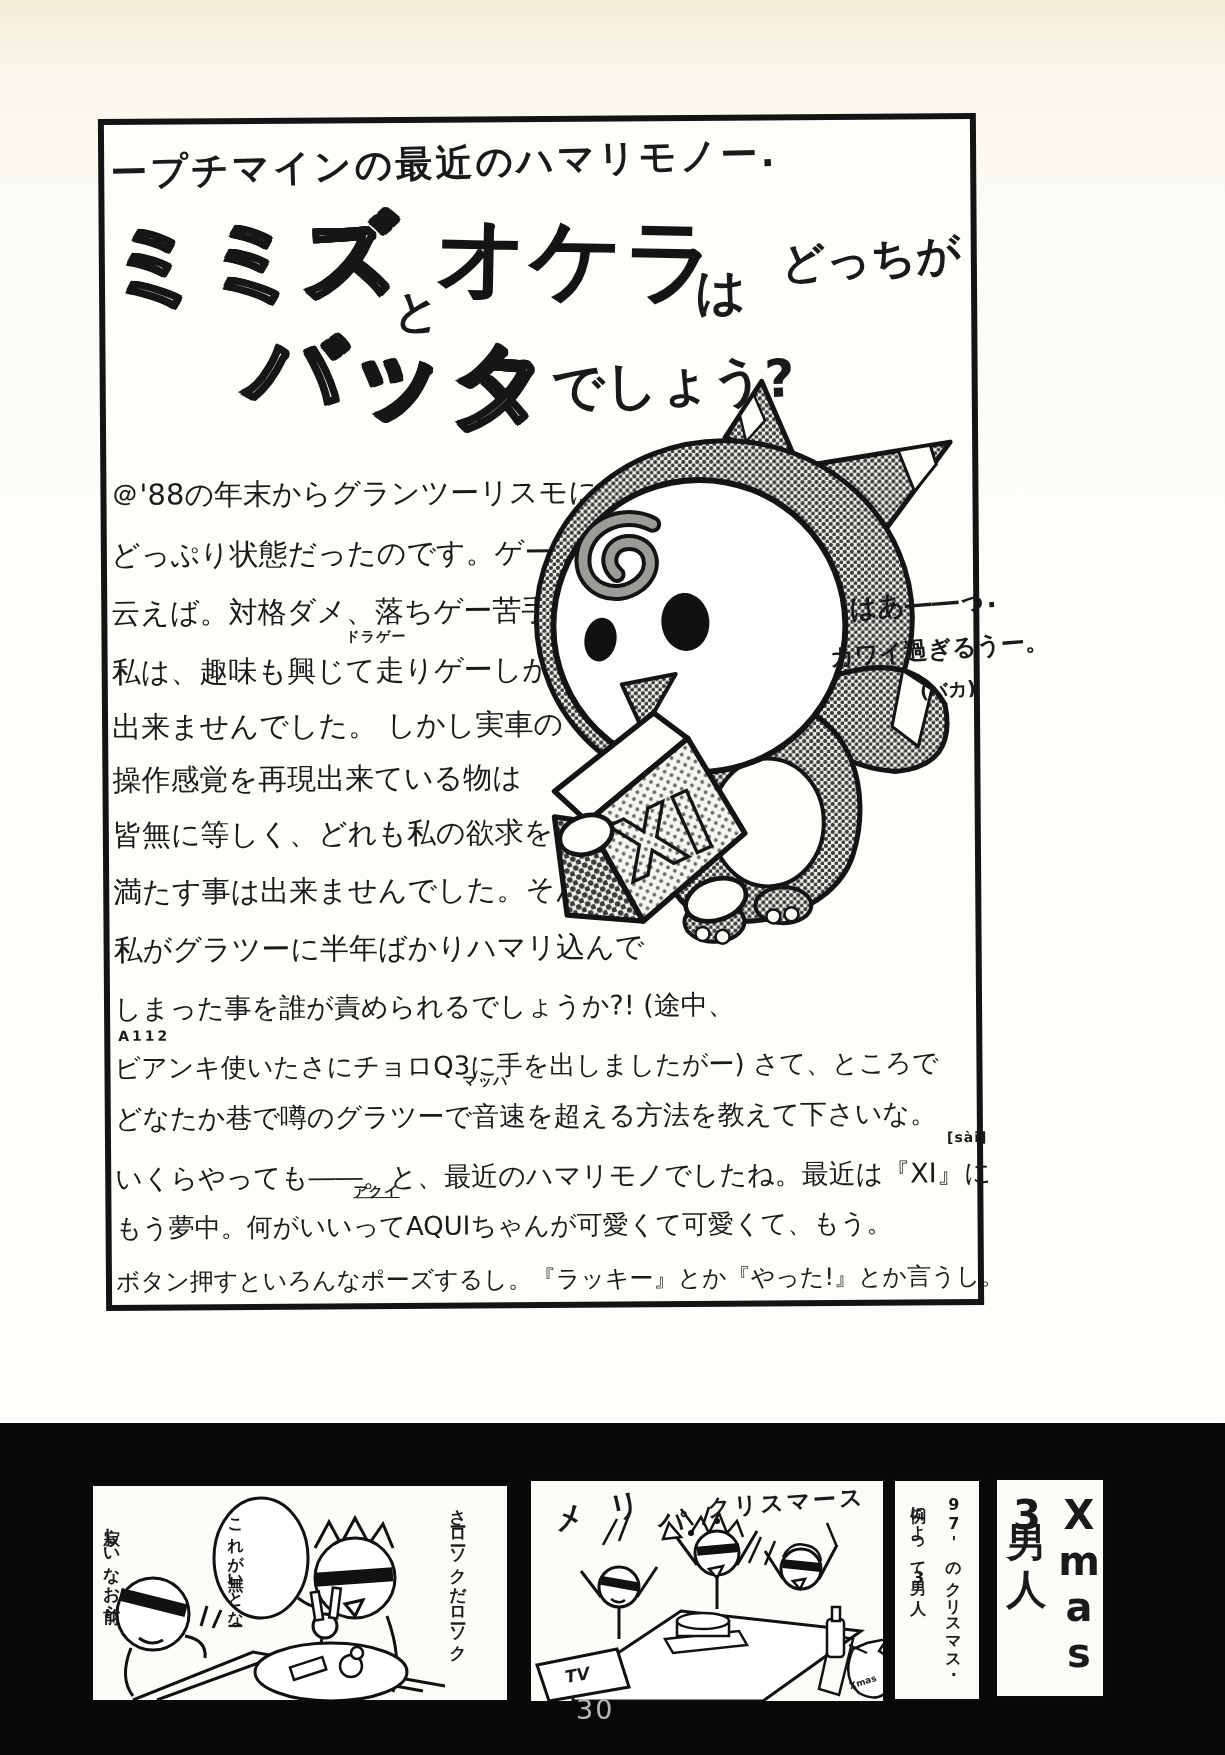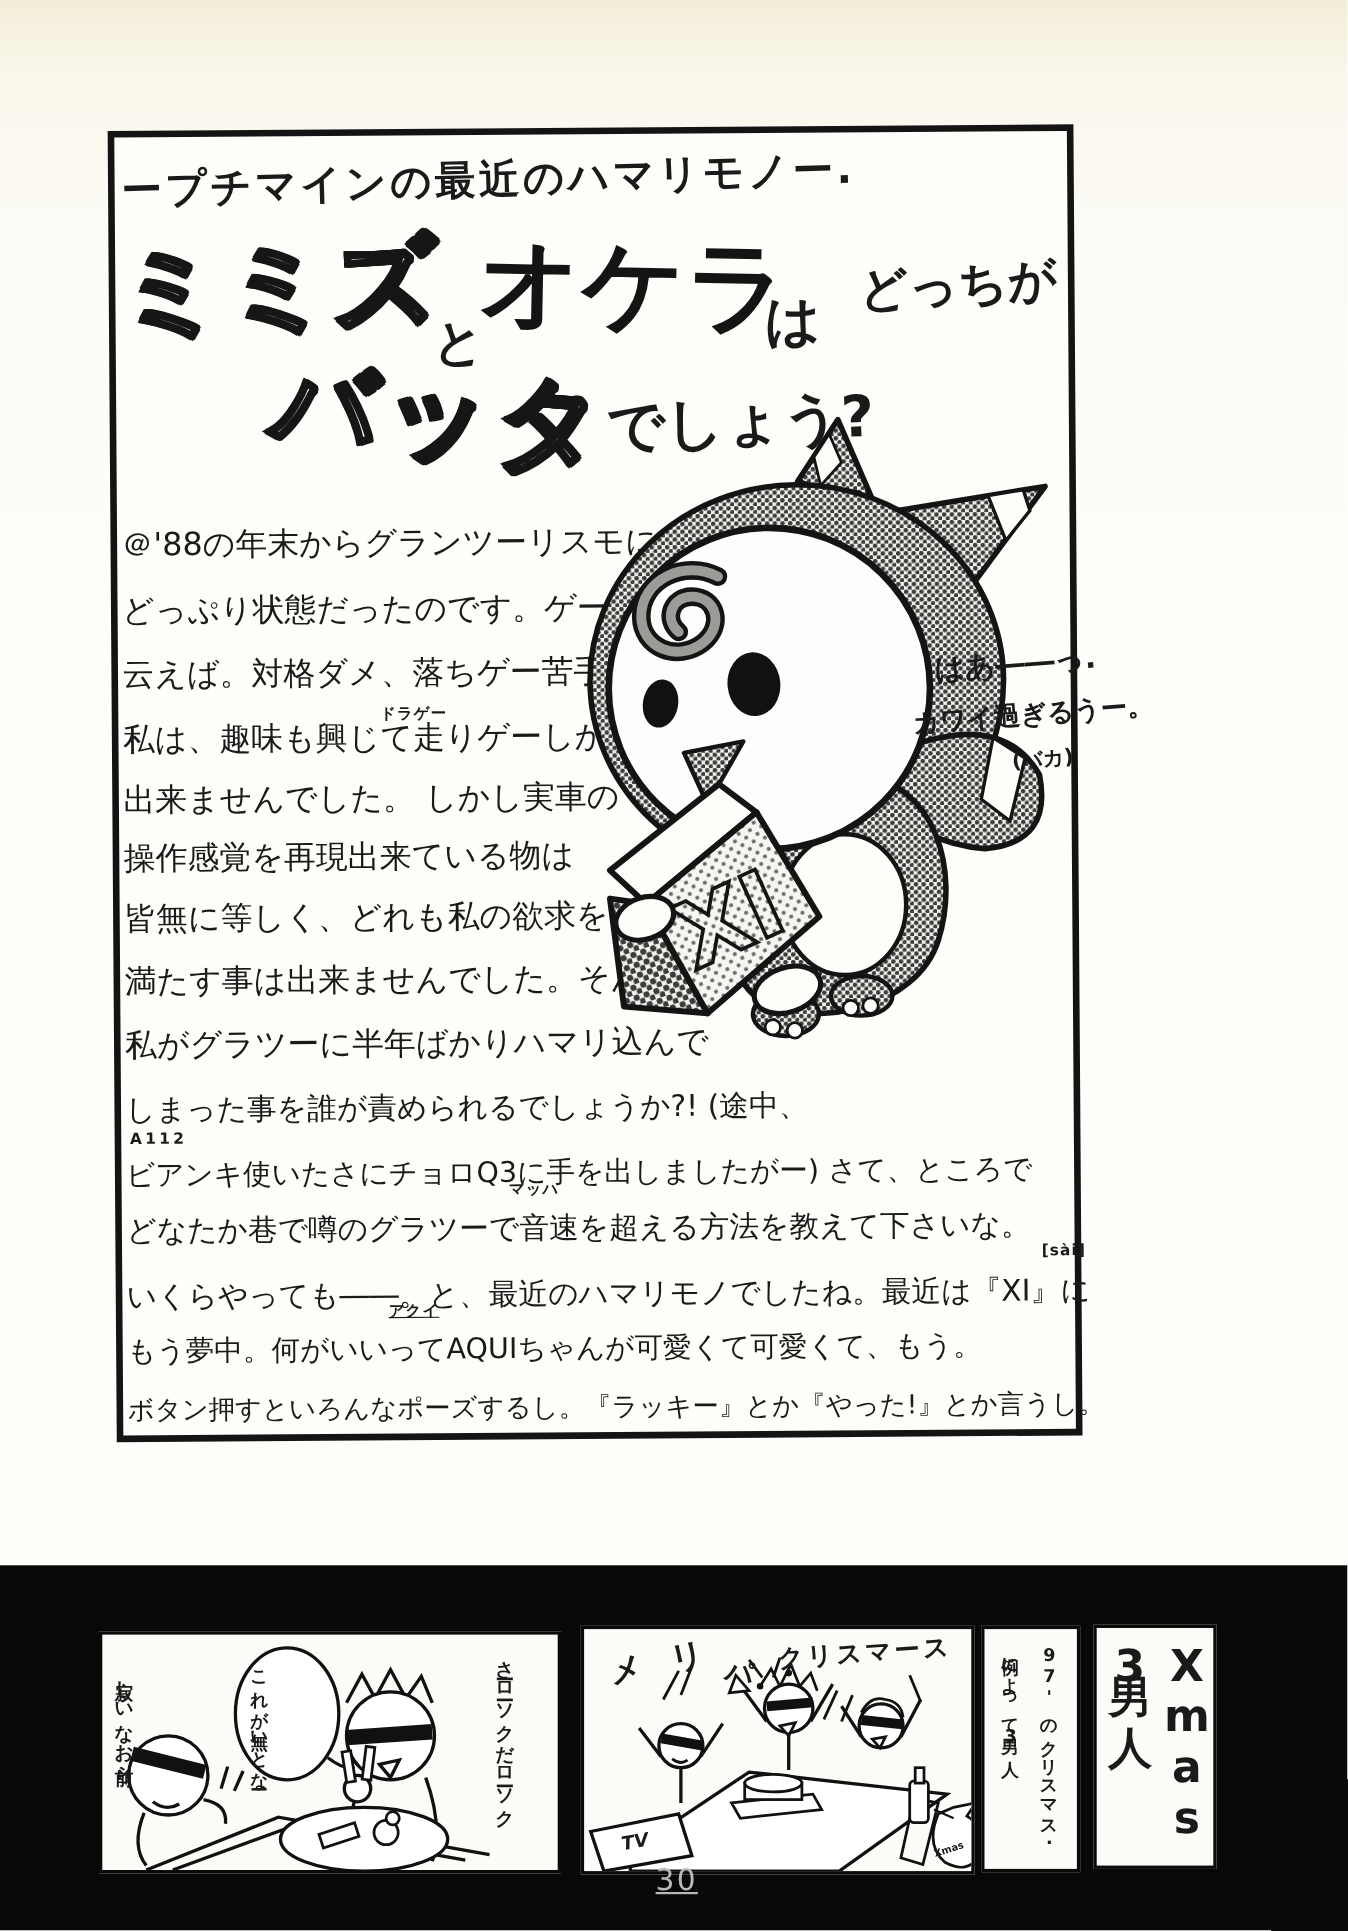--- a/index.html
+++ b/index.html
@@ -49,21 +49,21 @@
     <div class="abs bl" style="left:4px;top:691px;">皆無に等しく、どれも私の欲求を</div>
     <div class="abs bl" style="left:4px;top:748px;">満たす事は出来ませんでした。そんな</div>
     <div class="abs bl" style="left:4px;top:806px;">私がグラツーに半年ばかりハマリ込んで</div>
     <div class="abs bl" style="left:4px;top:866px;font-size:27px;">しまった事を誰が責められるでしょうか?! (途中、</div>
     <div class="abs bl" style="left:4px;top:926px;font-size:26px;">ビアンキ使いたさにチョロQ3に手を出しましたがー) さて、ところで</div>
     <div class="abs bl" style="left:4px;top:976px;font-size:27px;">どなたか巷で噂のグラツーで音速を超える方法を教えて下さいな。</div>
     <div class="abs bl" style="left:4px;top:1036px;font-size:27px;">いくらやっても――。と、最近のハマリモノでしたね。最近は『XI』に</div>
     <div class="abs bl" style="left:4px;top:1086px;font-size:26px;">もう夢中。何がいいってAQUIちゃんが可愛くて可愛くて、もう。</div>
     <div class="abs bl" style="left:4px;top:1141px;font-size:24px;">ボタン押すといろんなポーズするし。『ラッキー』とか『やった!』とか言うし。</div>
 
-    <div class="abs ruby" style="left:238px;top:505px;margin-top:12px;">ドラゲー</div>
+    <div class="abs ruby" style="left:238px;top:505px;">ドラゲー</div>
     <div class="abs ruby" style="left:8px;top:903px;letter-spacing:3px;">A112</div>
     <div class="abs ruby" style="left:352px;top:950px;">マッハ</div>
     <div class="abs ruby" style="left:836px;top:1010px;">[sài]</div>
     <div class="abs ruby" style="left:242px;top:1060px;text-decoration:underline;">アクイ</div>
 
     <svg class="abs" style="left:372px;top:255px;overflow:visible;" width="510" height="580" viewBox="0 0 510 580">
       <defs>
         <pattern id="tn" width="7" height="7" patternUnits="userSpaceOnUse">
           <rect width="7" height="7" fill="#f2f1ec"></rect>
           <circle cx="2" cy="2" r="2.1" fill="#3c3c3c"></circle>
@@ -234,16 +234,16 @@
       <div class="vtx" style="position:absolute;left:6px;top:14px;height:200px;font-size:16px;line-height:2.2;">
         <div>97'のクリスマス.</div>
         <div>例によって男3人</div>
       </div>
     </div>
 
     <div class="panel" style="left:994px;top:54px;width:112px;height:222px;">
       <div class="vtx" style="position:absolute;left:4px;top:12px;height:178px;font-size:40px;font-weight:800;line-height:1.3;">Xmas男3人</div>
     </div>
 
-    <div class="abs pnum" style="left:596px;top:271px;text-decoration:underline;">30</div>
+    <div class="abs pnum" style="left:576px;top:271px;">30</div>
   </div>
 
 </div>
 
 </body></html>

